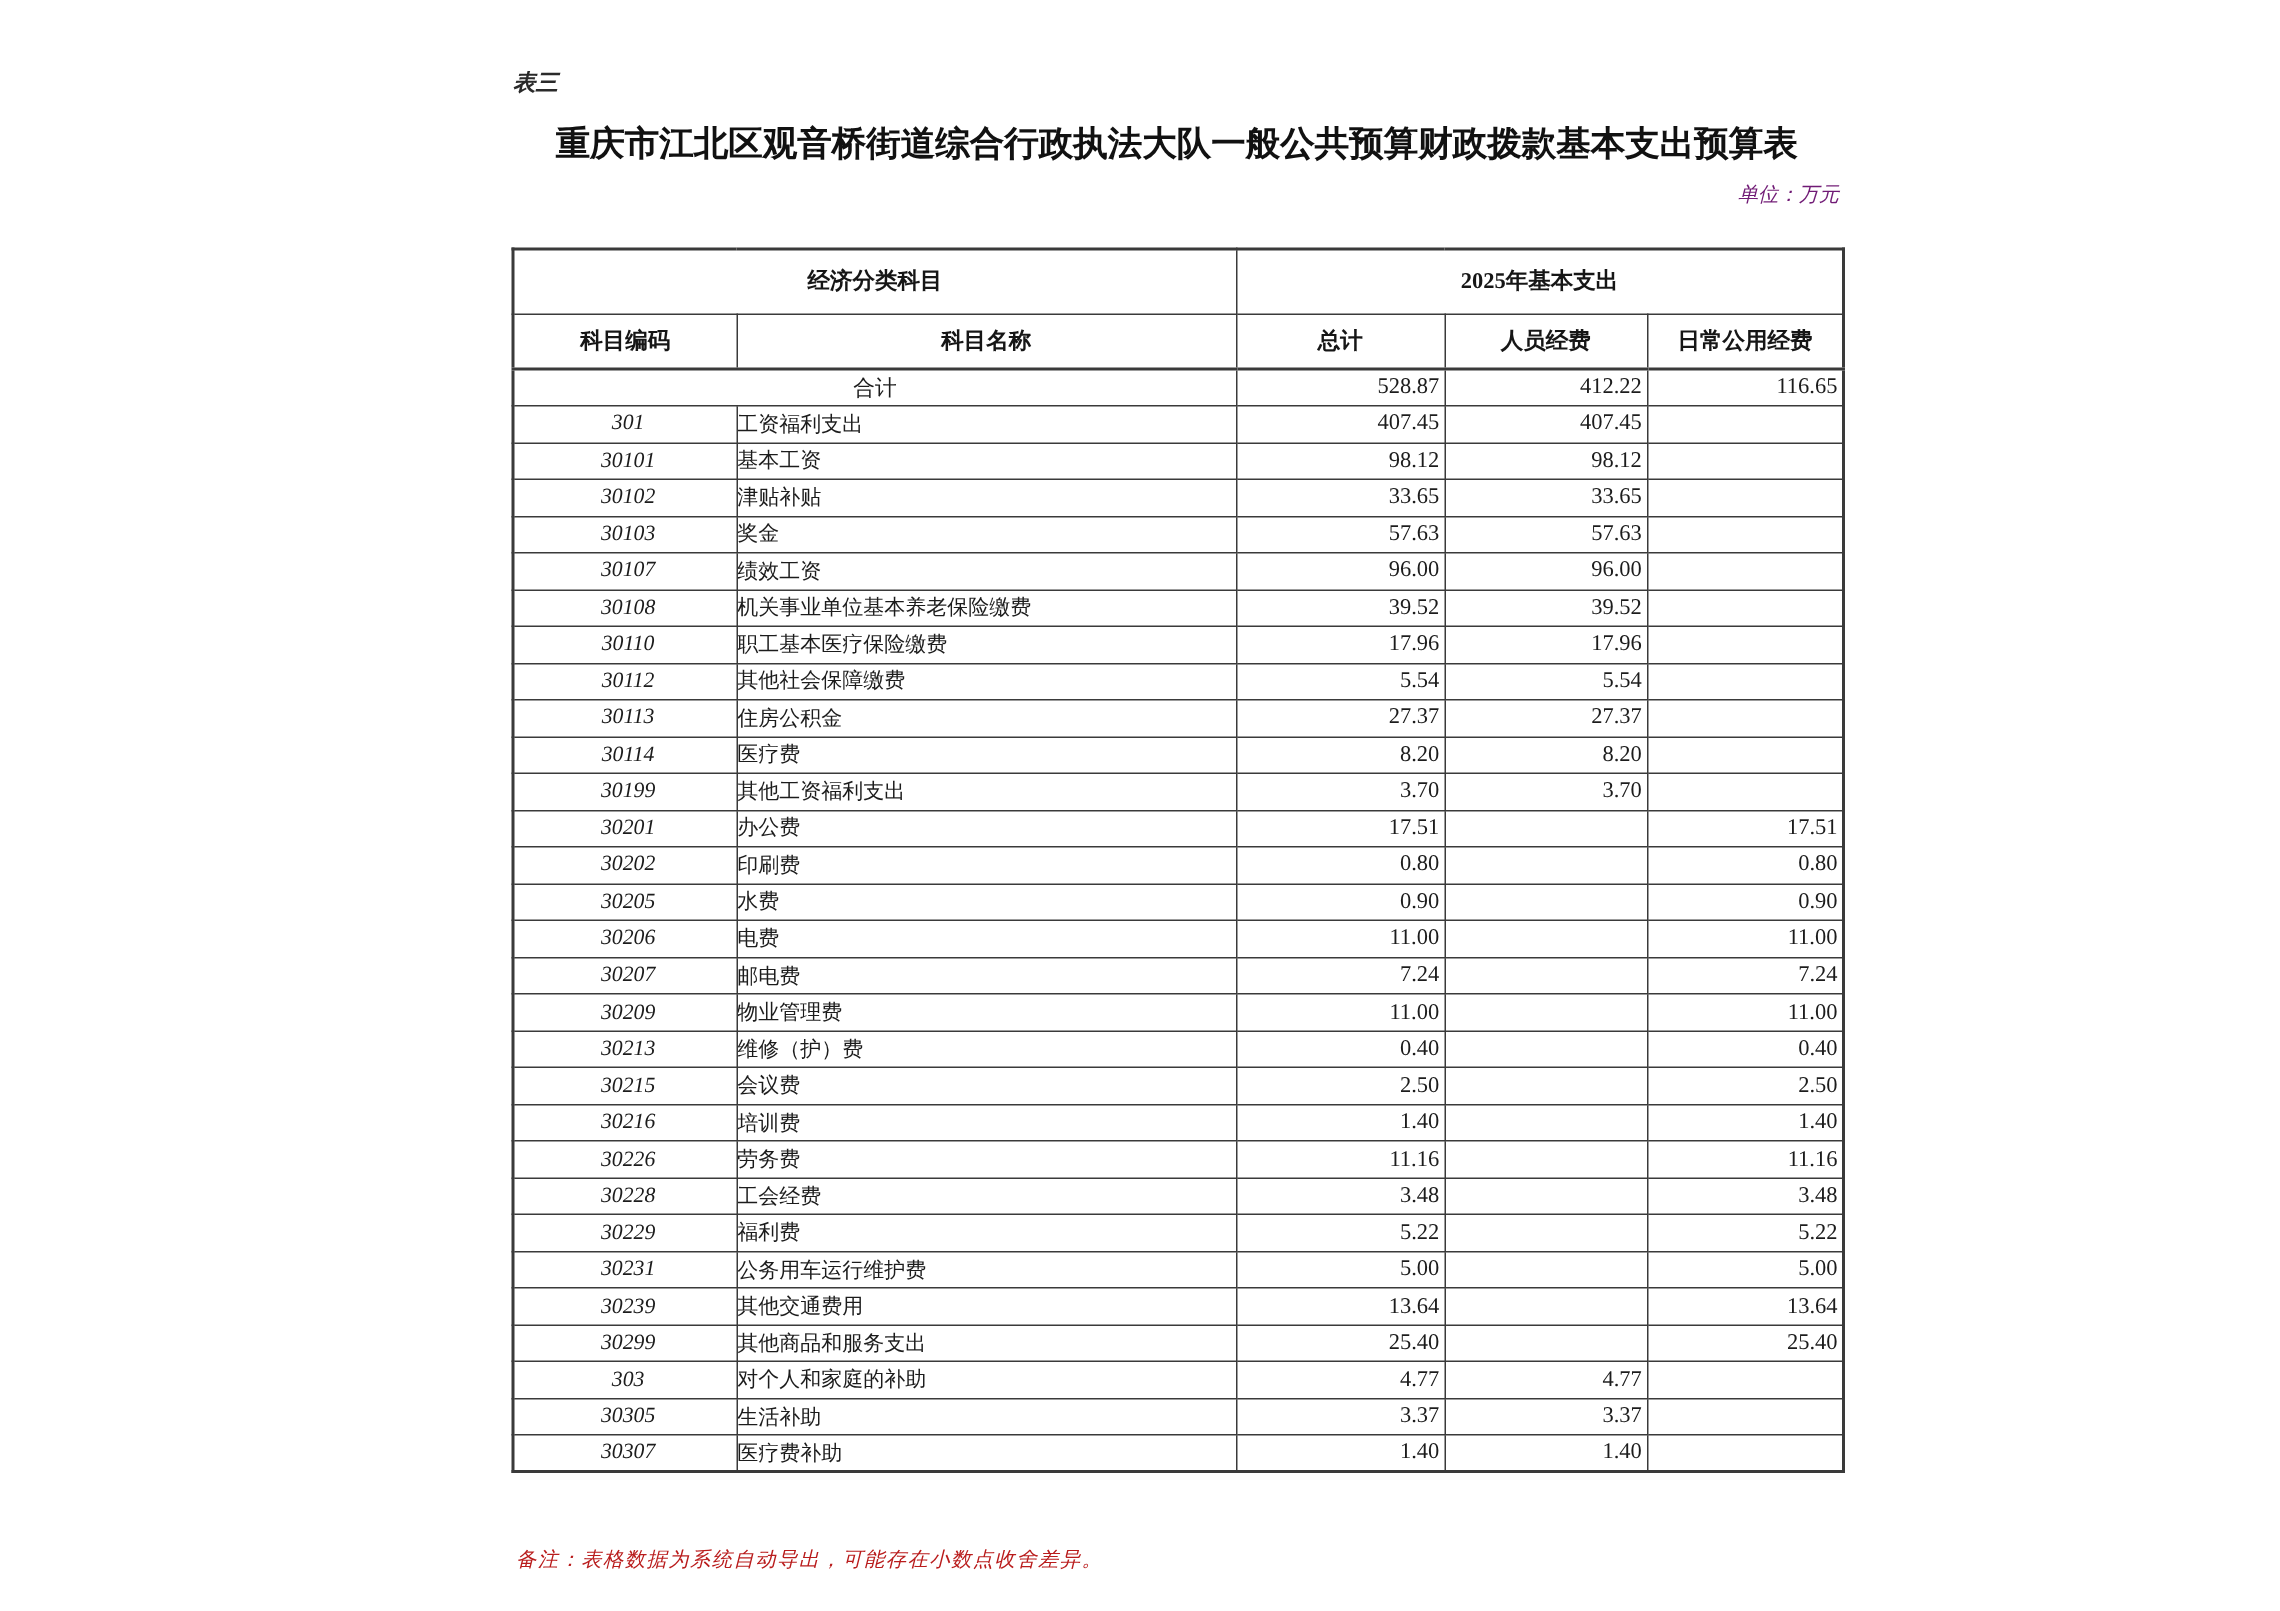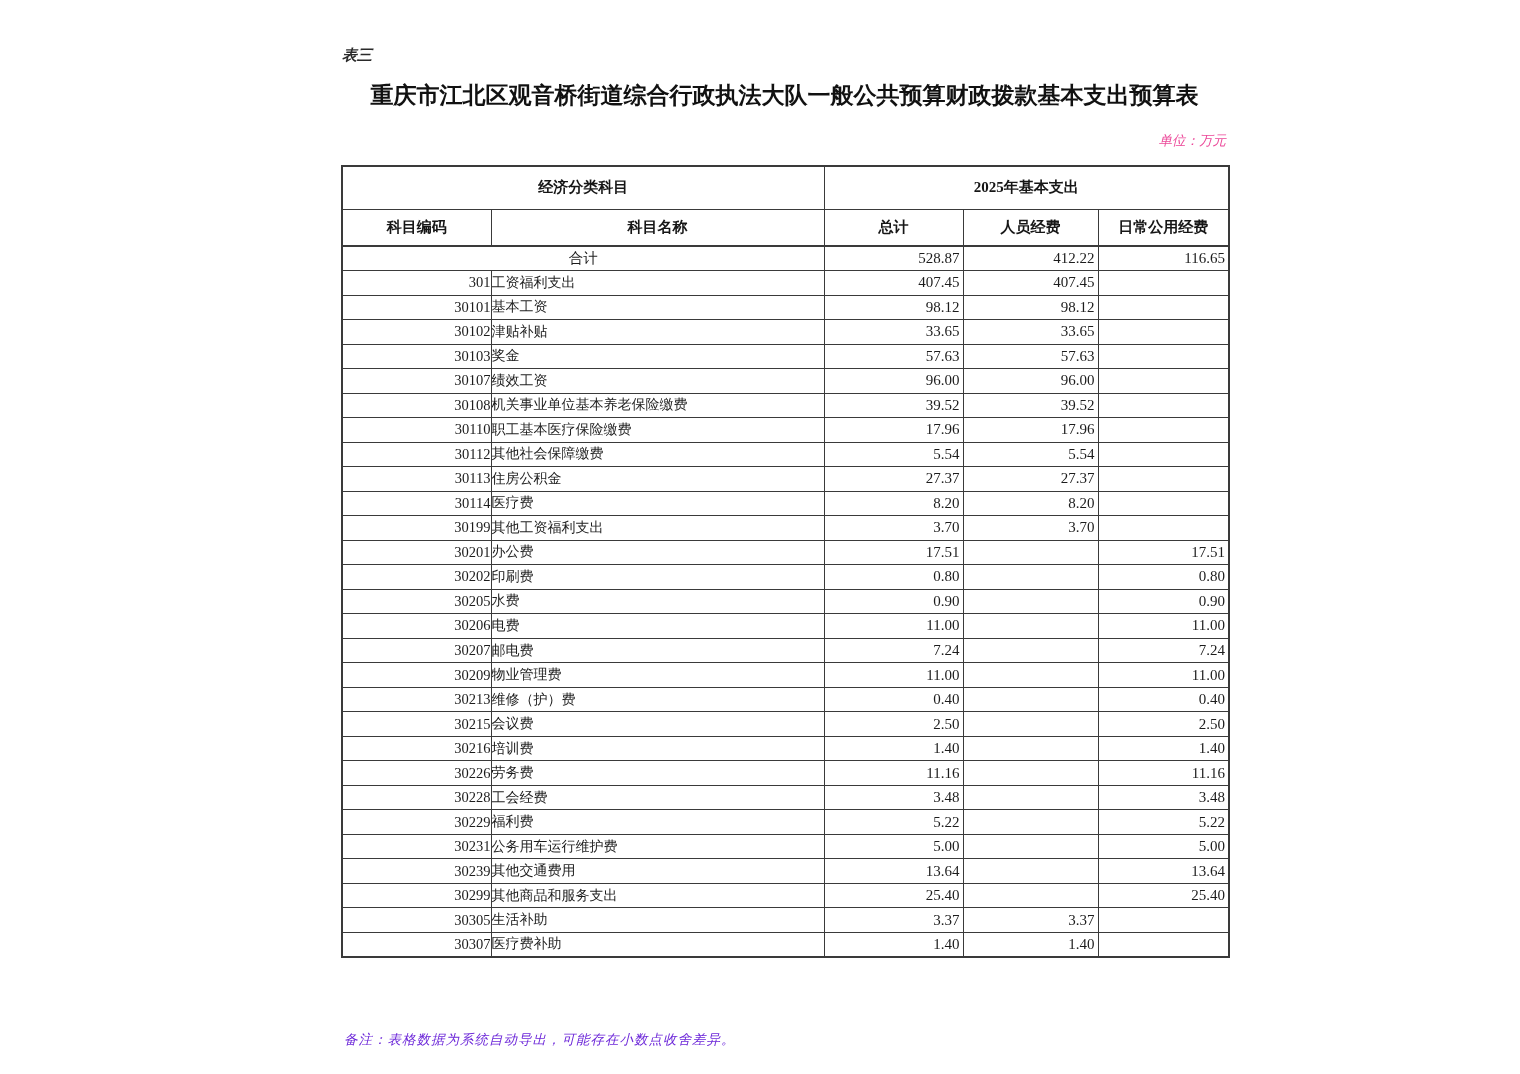--- a/index.html
+++ b/index.html
@@ -19,23 +19,23 @@
     font-size: 15px; font-style: italic; font-weight: bold; color: #2a2a2a;
   }
   .page-title {
     position: absolute; left: 321px; top: 80px; width: 927px;
     text-align: center;
     font-size: 23px; font-weight: bold; color: #111;
     letter-spacing: 0px;
     margin: 0;
   }
   .unit-note {
-    position: absolute; left: 341px; top: 132px; width: 887px;
+    position: absolute; left: 341px; top: 121px; width: 887px;
     text-align: right;
-    font-size: 13.5px; font-style: italic; color: #ec4899;
+    font-size: 13.5px; font-style: italic; color: #701a75;
     padding-right: 2px;
   }
 
   table.budget {
     position: absolute; left: 341px; top: 165px;
     width: 887px;
     border-collapse: collapse;
     table-layout: fixed;
     border: 2px solid #3a3a3a;
   }
@@ -43,28 +43,28 @@
     border: 1px solid #3a3a3a;
     overflow: hidden; white-space: nowrap;
     padding: 0;
   }
   .budget thead tr.group-row th { height: 43px; }
   .budget thead tr.sub-row th  { height: 37px; border-bottom: 2px solid #3a3a3a; }
   .budget th {
     font-size: 15px; font-weight: bold; text-align: center; color: #161616;
   }
   .budget tbody td { height: 24.53px; font-size: 14.5px; }
-  .budget td.code { padding-left: 4px; text-align: right; }
+  .budget td.code { padding-left: 4px; text-align: center; font-style: italic; }
   .budget td.name { padding-left: 0; text-align: left; font-size: 14px; }
   .budget td.num  { padding-right: 3px; text-align: right; font-size: 15px; }
   .budget tr.total-row td.label { text-align: center; font-size: 14.5px; }
 
   .remark {
     position: absolute; left: 344px; top: 1031px;
-    font-size: 13.5px; font-style: italic; color: #6d28d9;
+    font-size: 13.5px; font-style: italic; color: #b91c1c;
     letter-spacing: 1px;
   }
 
   col.c-code { width: 149px; }
   col.c-name { width: 333px; }
   col.c-total { width: 139px; }
   col.c-personnel { width: 135px; }
   col.c-daily { width: 131px; }
 </style>
 </head>
@@ -282,20 +282,27 @@
       <td class="num">13.64</td>
     </tr>
         <tr>
       <td class="code">30299</td>
       <td class="name">其他商品和服务支出</td>
       <td class="num">25.40</td>
       <td class="num"></td>
       <td class="num">25.40</td>
     </tr>
         <tr>
+      <td class="code">303</td>
+      <td class="name">对个人和家庭的补助</td>
+      <td class="num">4.77</td>
+      <td class="num">4.77</td>
+      <td class="num"></td>
+    </tr>
+        <tr>
       <td class="code">30305</td>
       <td class="name">生活补助</td>
       <td class="num">3.37</td>
       <td class="num">3.37</td>
       <td class="num"></td>
     </tr>
         <tr>
       <td class="code">30307</td>
       <td class="name">医疗费补助</td>
       <td class="num">1.40</td>

